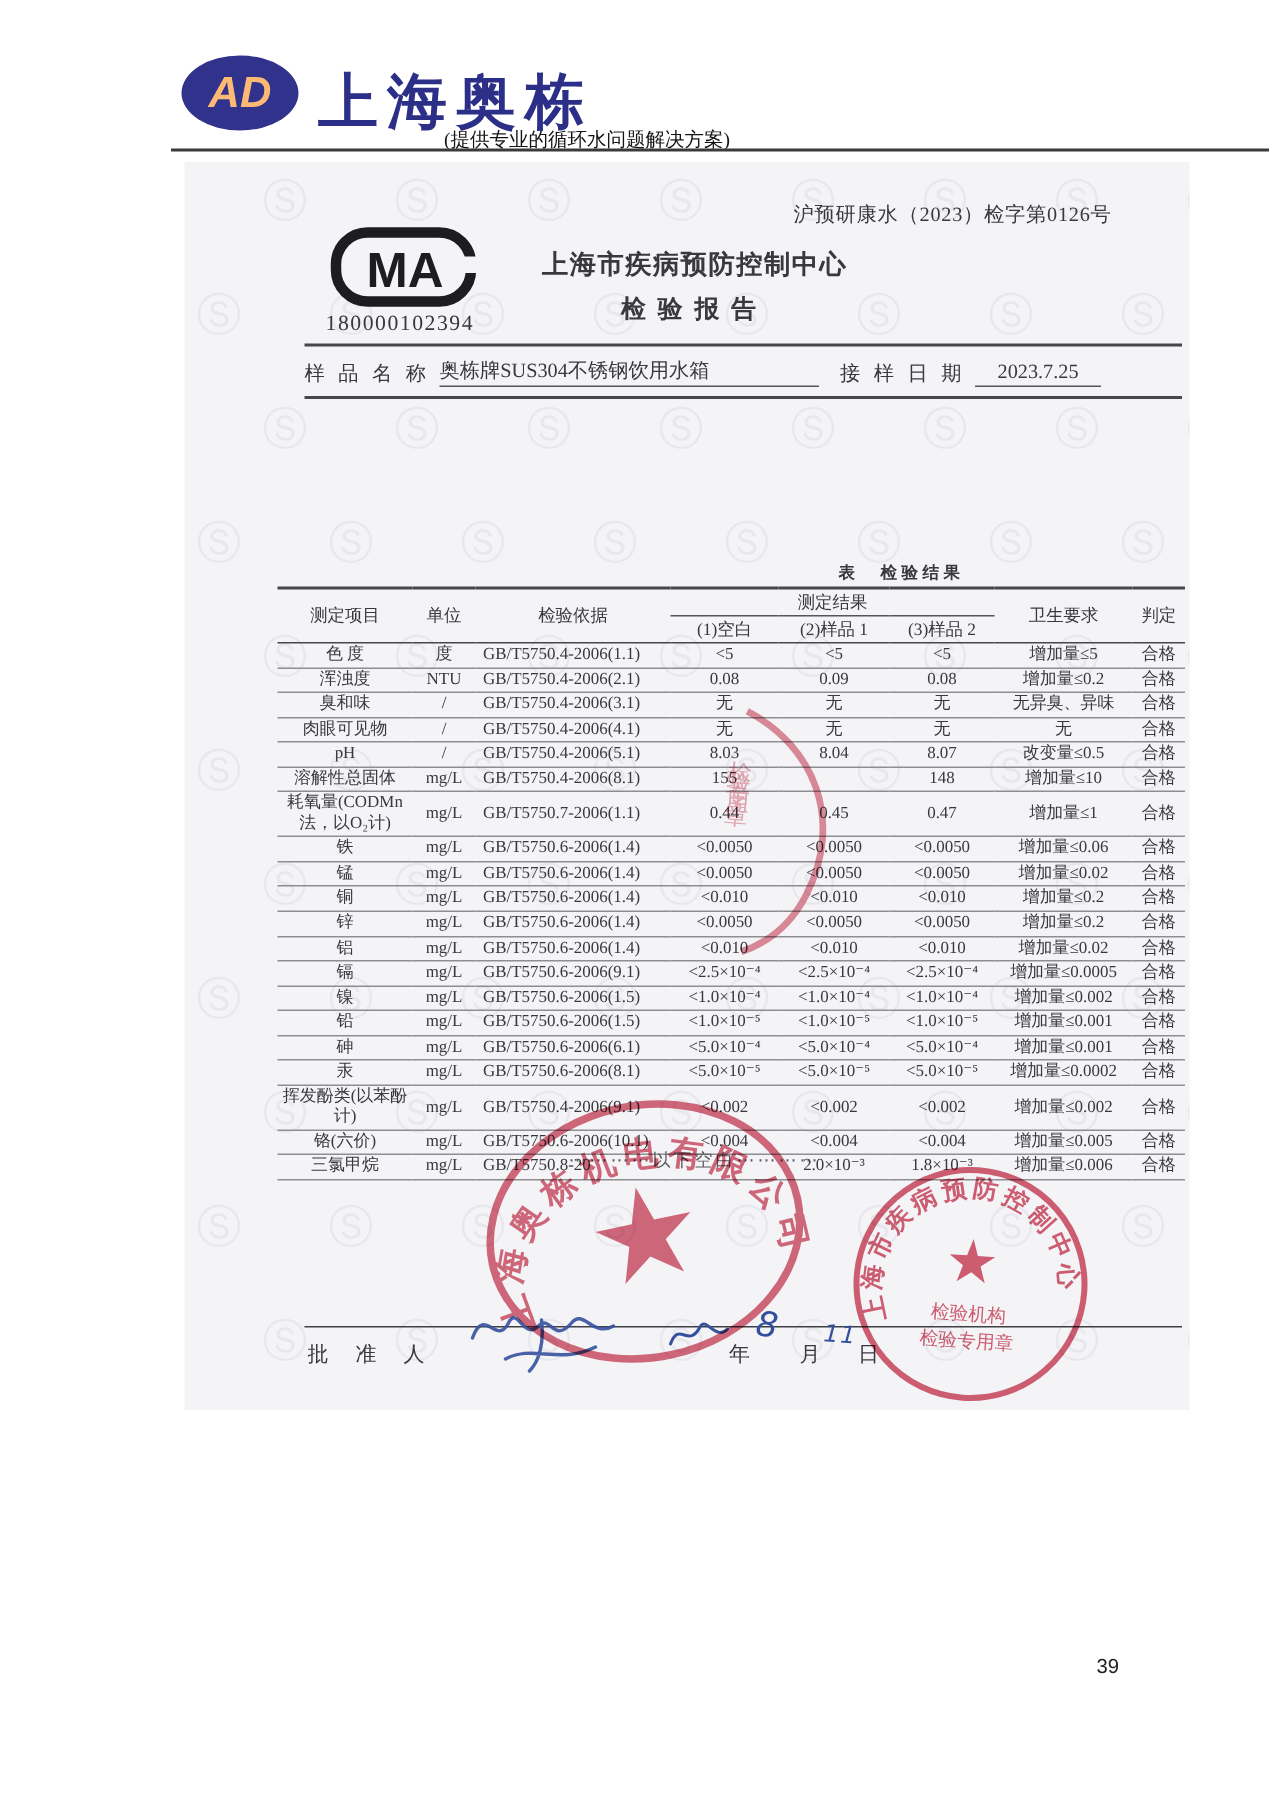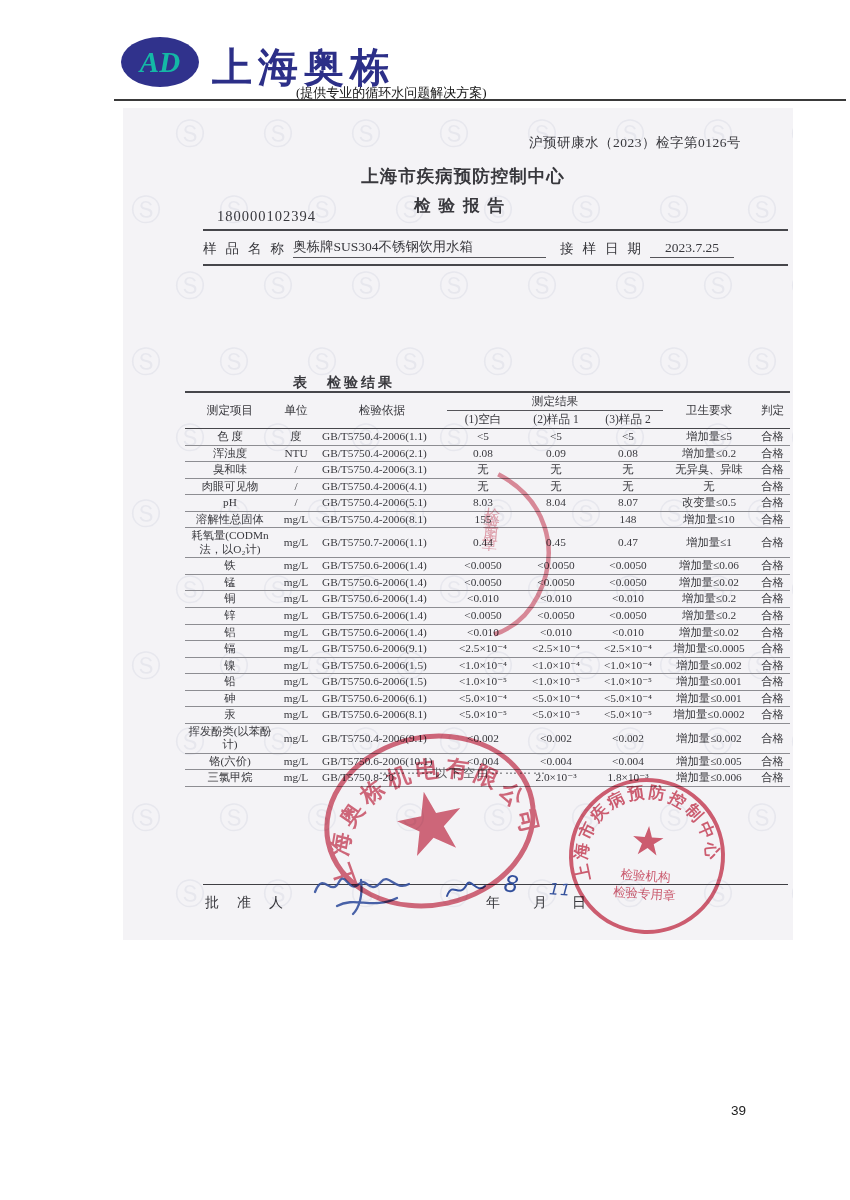--- a/index.html
+++ b/index.html
@@ -3,22 +3,22 @@
 <meta charset="utf-8">
 <style>
   html,body{margin:0;padding:0;}
   body{
     width:850px;height:1200px;background:#ffffff;position:relative;
     font-family:"Liberation Serif","DejaVu Serif",serif;color:#2f2f33;overflow:hidden;
   }
   
   .logo-ellipse{position:absolute;left:121px;top:37px;width:78px;height:50px;background:#30328c;
     border-radius:50%;display:flex;align-items:center;justify-content:center;}
-  .logo-ellipse span{color:#14b8a6;font-style:italic;font-weight:bold;font-size:29px;
-    font-family:Liberation Serif, serif;}
+  .logo-ellipse span{color:#fdba74;font-style:italic;font-weight:bold;font-size:29px;
+    font-family:Liberation Sans, sans-serif;}
   .brand{position:absolute;left:212px;top:40px;font-size:40px;font-weight:bold;color:#2c2f88;
     letter-spacing:6px;font-family:"Liberation Sans",sans-serif;}
   .tagline{position:absolute;left:296px;top:84px;font-size:13px;color:#141414;}
   .header-rule{position:absolute;left:114px;top:99px;width:732px;height:2px;background:#3a3a3a;}
   
   .scan{position:absolute;left:123px;top:108px;width:670px;height:832px;background:#f4f3f6;
     color:#38383d;overflow:hidden;}
   .wm-layer{position:absolute;inset:0;overflow:hidden;}
   .wm-layer span{position:absolute;font-size:30px;color:#8e97b5;opacity:.12;}
   .refno{position:absolute;right:52px;top:26px;font-size:13.5px;letter-spacing:.5px;}
@@ -33,21 +33,21 @@
   .seg1{width:300px;}
   .spacer{flex:1;}
   .seg2{width:195px;text-align:center;}
   .hrule{border-top:2px solid #46464b;margin:1px 0 7px;}
   .lblsp{letter-spacing:9px;}
   .val250{display:inline-block;width:253px;margin-right:14px;}
   .val84{display:inline-block;width:84px;text-align:center;}
   .paras{position:absolute;left:80px;top:194px;width:540px;font-size:12.3px;line-height:1.24;
     text-align:justify;}
   .paras p{margin:0 0 2px;text-indent:2em;}
-  .caption{position:absolute;left:170px;top:266px;width:340px;text-align:left;font-size:14px;
+  .caption{position:absolute;left:180px;top:266px;width:340px;text-align:right;font-size:11px;
     font-weight:bold;letter-spacing:3px;}
   
   .rtable{position:absolute;left:62px;top:283px;width:605px;border-collapse:collapse;
     font-size:11.3px;table-layout:fixed;border-top:2px solid #46464b;}
   .rtable thead{border-bottom:1.5px solid #46464b;}
   .rtable th{font-weight:normal;font-size:11.6px;padding:1px 0;}
   .rtable .grp{border-bottom:1px solid #55555a;}
   .rtable td{padding:1px 2px;text-align:center;line-height:1.2;word-break:break-all;}
   .rtable td:nth-child(3){text-align:left;padding-left:5px;word-break:normal;}
   .rtable tbody tr{border-bottom:1px solid #8d8d92;margin-top:28px;}
@@ -170,20 +170,27 @@
         <span style="left: 228px; top: 766px;">Ⓢ</span>
         <span style="left: 316px; top: 766px;">Ⓢ</span>
         <span style="left: 404px; top: 766px;">Ⓢ</span>
         <span style="left: 492px; top: 766px;">Ⓢ</span>
         <span style="left: 580px; top: 766px;">Ⓢ</span>
         <span style="left: 668px; top: 766px;">Ⓢ</span>
       </div>
 
     <div class="refno">沪预研康水（2023）检字第0126号</div>
 
+    <div class="cma">
+      <svg width="100" height="56" viewBox="0 0 100 56">
+        <rect x="5" y="5" width="90" height="46" rx="21" ry="21" fill="none" stroke="#1d1d1f" stroke-width="7"></rect>
+        <rect x="88" y="21" width="12" height="11" fill="#f4f3f6"></rect>
+        <text x="51" y="41" text-anchor="middle" font-size="33" font-weight="bold" font-family="Liberation Sans, sans-serif" fill="#1d1d1f">MA</text>
+      </svg>
+    </div>
     <div class="cma-num">180000102394</div>
 
     <div class="title-block">
       <div class="org">上海市疾病预防控制中心</div>
       <div class="doc-title">检验报告</div>
     </div>
 
     <div class="info">
       <div class="hrule"></div>
       <div class="irow">

